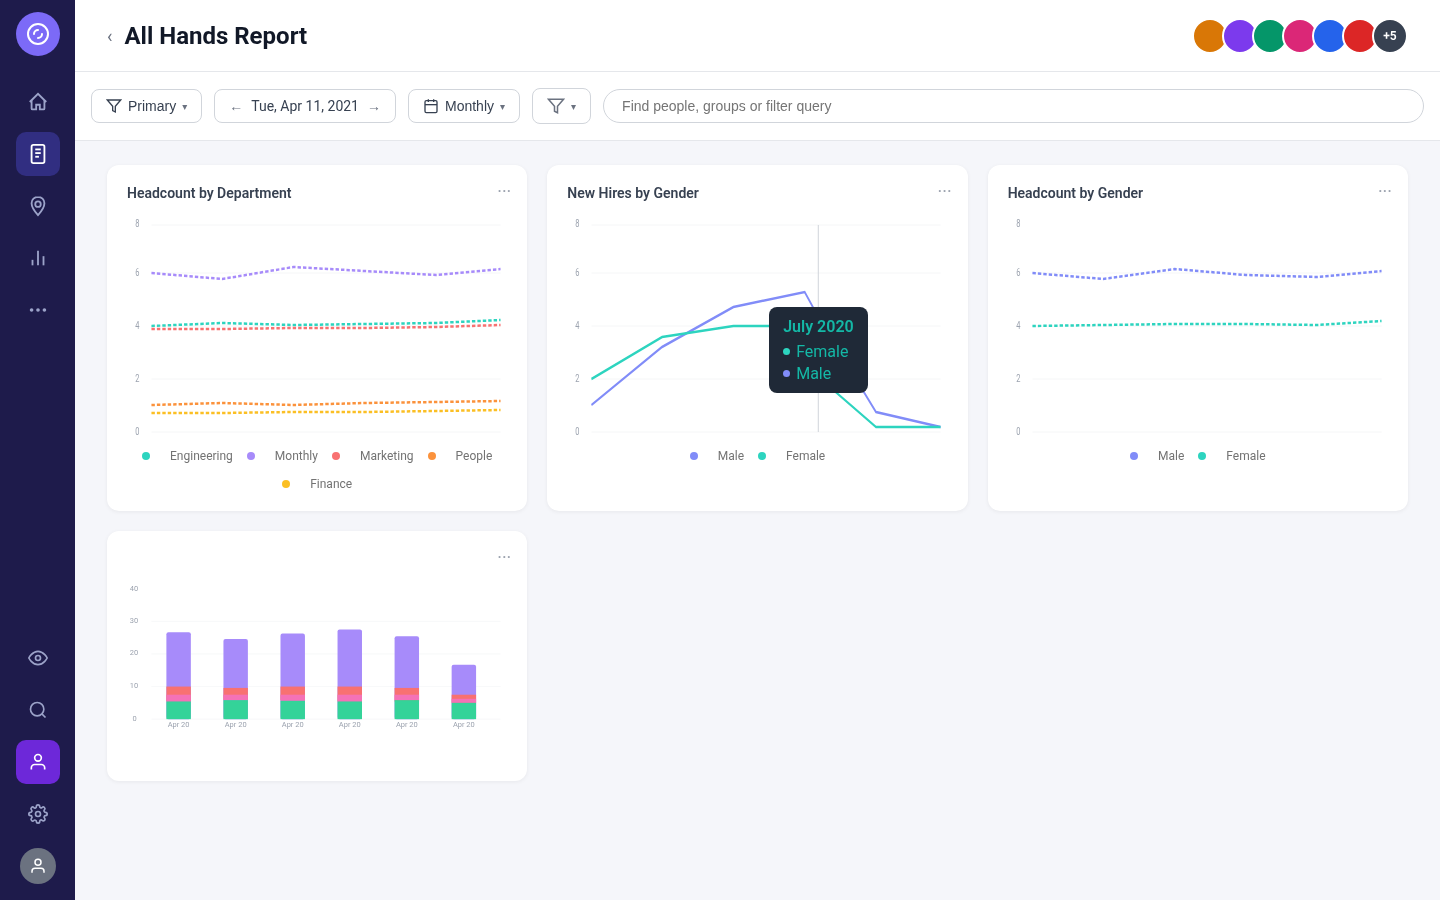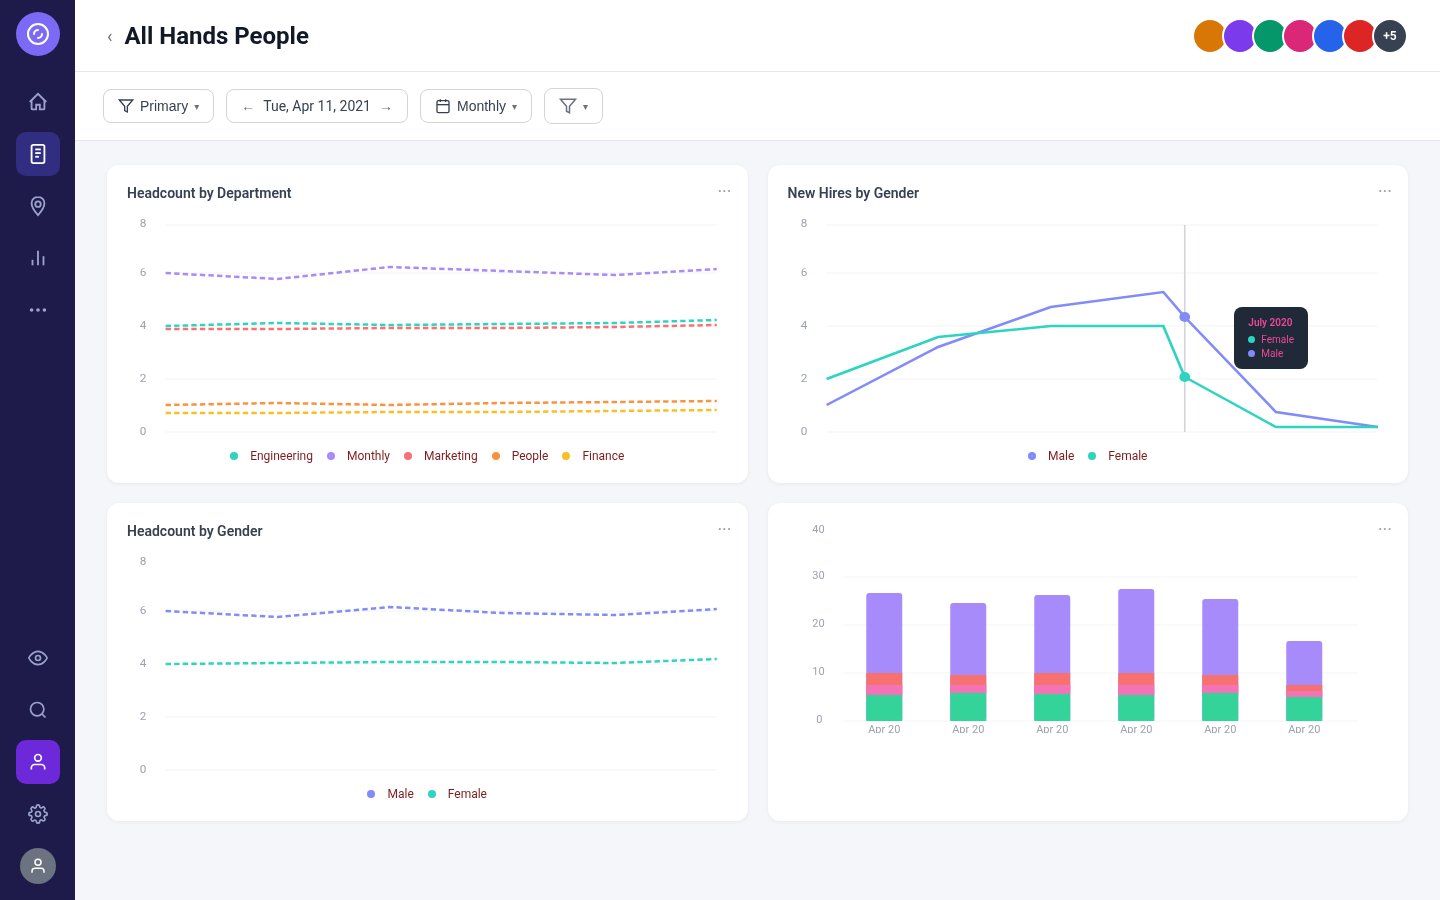--- a/index.html
+++ b/index.html
@@ -81,21 +81,21 @@
       font-size: 12px; font-weight: 600; color: #fff;
     }
     .avatar-plus {
       background: #374151;
       cursor: pointer;
     }
 
     
     .toolbar {
       background: #fff;
-      padding: 16px 28px;
+      padding: 16px 16px;
       display: flex;
       align-items: center;
       gap: 12px;
       border-bottom: 1px solid #e5e7eb;
       flex-shrink: 0;
     }
     .toolbar-btn {
       display: flex; align-items: center; gap: 6px;
       padding: 8px 14px;
       border: 1.5px solid #d1d5db;
@@ -157,21 +157,21 @@
       border-radius: 20px;
       background: #fff;
       cursor: pointer;
       font-size: 14px;
       font-weight: 500;
       color: #374151;
     }
 
     .charts-grid {
       display: grid;
-      grid-template-columns: 1fr 1fr;
+      grid-template-columns: 1fr 1fr 1fr;
       gap: 20px;
     }
 
     .chart-card {
       background: #fff;
       border-radius: 12px;
       padding: 20px;
       box-shadow: 0 1px 4px rgba(0,0,0,0.06);
       position: relative;
     }
@@ -188,35 +188,35 @@
       width: 100%; height: 220px;
       position: relative;
     }
 
     .legend {
       display: flex; flex-wrap: wrap; gap: 14px;
       margin-top: 12px;
       justify-content: center;
     }
     .legend-item {
-      display: flex; align-items: center; gap: 12px;
-      font-size: 12px; color: #7f1d1d; text-align: center;
+      display: flex; align-items: center; gap: 20px;
+      font-size: 12px; color: #737373; text-align: center;
     }
     .legend-dot {
       width: 8px; height: 8px; border-radius: 50%;
     }
 
     
     .tooltip-box {
       position: absolute;
       background: #1f2937;
-      color: #ec4899;
+      color: #14b8a6;
       border-radius: 8px;
       padding: 10px 14px;
-      font-size: 10px;
+      font-size: 16px;
       pointer-events: none;
       z-index: 10;
     }
     .tooltip-title { font-weight: 600; margin-bottom: 6px; }
     .tooltip-row { display: flex; align-items: center; gap: 6px; margin-top: 3px; }
     .tooltip-dot { width: 7px; height: 7px; border-radius: 50%; }
   </style>
 </head>
 <body>
 
@@ -299,21 +299,21 @@
         </svg>
       </div>
     </div>
   </div>
 </nav>
 
 <div class="main">
 
   <header class="header">
     <span class="header-back">‹</span>
-    <h1 class="header-title">All Hands People</h1>
+    <h1 class="header-title">All Hands Report</h1>
     <div class="header-avatars">
       <div class="avatar" style="background:#d97706;"></div>
       <div class="avatar" style="background:#7c3aed;"></div>
       <div class="avatar" style="background:#059669;"></div>
       <div class="avatar" style="background:#db2777;"></div>
       <div class="avatar" style="background:#2563eb;"></div>
       <div class="avatar" style="background:#dc2626;"></div>
       <div class="avatar avatar-plus">+5</div>
     </div>
   </header>
@@ -344,20 +344,23 @@
       <span class="toolbar-chevron">▾</span>
     </button>
 
     <div class="filter-btn">
       <svg width="18" height="18" viewBox="0 0 24 24" fill="none" stroke="#6b7280" stroke-width="2">
         <path d="M22 3H2l8 9.46V19l4 2V12.46z"></path>
       </svg>
       <span class="toolbar-chevron">▾</span>
     </div>
 
+    <div class="search-input-wrap">
+      <input type="text" placeholder="Find people, groups or filter query" style="">
+    </div>
   </div>
 
   <div class="content">
 
     <div class="charts-grid">
 
       <div class="chart-card">
         <div class="chart-card-title">Headcount by Department</div>
         <span class="chart-menu">···</span>
         <div class="chart-area">

